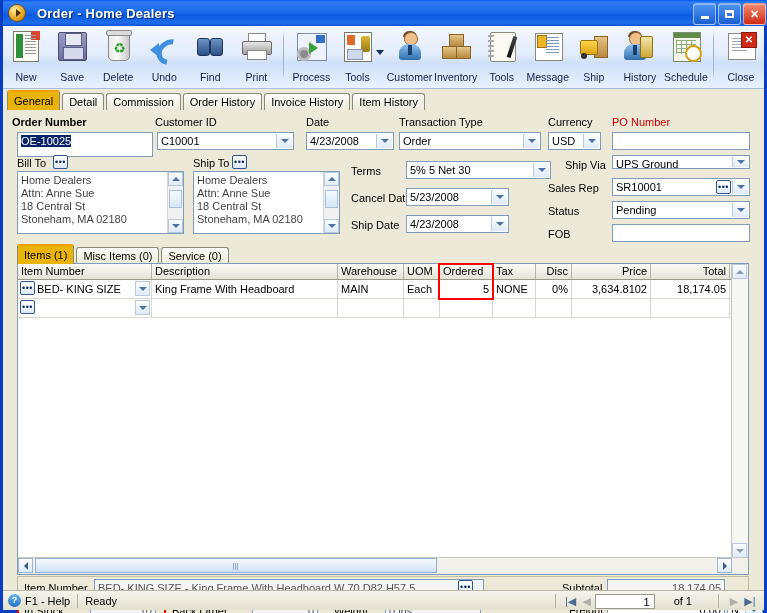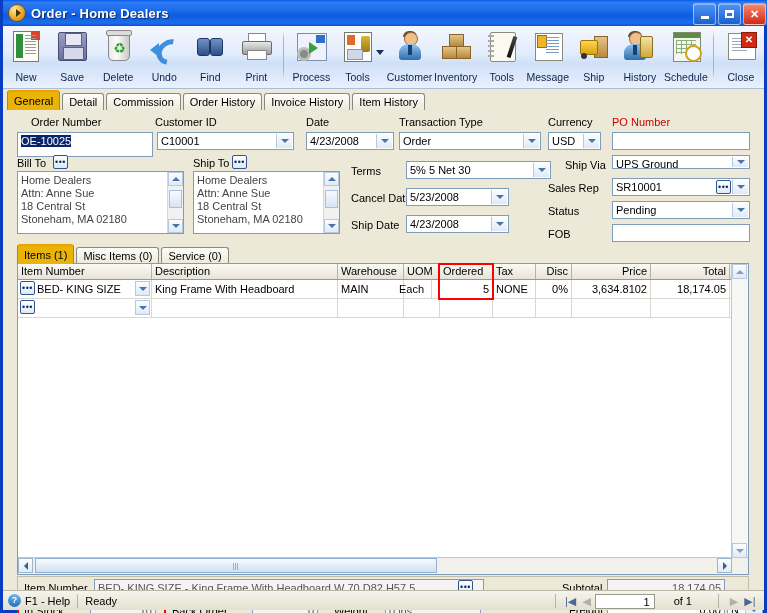--- a/index.html
+++ b/index.html
@@ -20,21 +20,21 @@
     display:flex;align-items:center;
   }
   .title-ico{
     width:16px;height:16px;margin-left:6px;border-radius:50%;
     background:radial-gradient(circle at 35% 30%,#ffe9a0,#e8a317 60%,#b87706);
     display:flex;align-items:center;justify-content:center;
     box-shadow:0 0 0 1px #7a4e04;
   }
   .title-ico::after{content:"";border-left:5px solid #4a3000;border-top:4px solid transparent;border-bottom:4px solid transparent;margin-left:2px;}
   .title-text{
-    color:#fff;font-weight:bold;font-size:13px;margin-left:6px;
+    color:#fff;font-weight:bold;font-size:13px;margin-left:12px;
     text-shadow:1px 1px 1px rgba(0,0,0,.55);letter-spacing:.2px;
   }
   .winbtns{position:absolute;right:4px;top:3px;display:flex;gap:2px;}
   .wbtn{
     width:21px;height:20px;border:1px solid #ffffff80;border-radius:3px;
     background:linear-gradient(to bottom,#4f95f5,#1a5fd0);
     display:flex;align-items:center;justify-content:center;
     color:#fff;font-size:11px;font-weight:bold;box-shadow:inset 0 1px 0 #ffffff55;
   }
   .wbtn.close{background:linear-gradient(to bottom,#f58b72,#cf2b14);}
@@ -421,21 +421,21 @@
 
     <div class="tabstrip">
       <div class="tab active">General</div>
       <div class="tab">Detail</div>
       <div class="tab">Commission</div>
       <div class="tab">Order History</div>
       <div class="tab">Invoice History</div>
       <div class="tab">Item History</div>
     </div>
 
-    <div class="fld-label" style="left:28px;top:27px;">Order Number</div>
+    <div class="fld-label" style="left:9px;top:27px;font-weight:bold;">Order Number</div>
     <div class="fld-label" style="left:152px;top:27px;">Customer ID</div>
     <div class="fld-label" style="left:303px;top:27px;">Date</div>
     <div class="fld-label" style="left:396px;top:27px;">Transaction Type</div>
     <div class="fld-label" style="left:545px;top:27px;">Currency</div>
     <div class="fld-label req" style="left:609px;top:27px;">PO Number</div>
 
     <div class="txtbox" style="left:14px;top:43px;width:136px;height:25px;">
       <span class="sel">OE-10025</span>
     </div>
     <div class="combo" style="left:154px;top:43px;width:137px;height:18px;">
@@ -544,21 +544,21 @@
       </div>
 
       <div class="grow" style="top:16px;">
         <div class="gc" style="left:0px;width:134px;padding-left:19px;position:absolute;">
           <span class="ellbtn" style="left:2px;top:1px;">•••</span>
           <span>BED- KING SIZE</span>
           <span class="cellcombo"></span>
         </div>
         <div class="gc" style="left:134px;width:186px;">King Frame With  Headboard</div>
         <div class="gc" style="left:320px;width:66px;">MAIN</div>
-        <div class="gc" style="left:378px;width:36px;">Each</div>
+        <div class="gc" style="left:386px;width:36px;">Each</div>
         <div class="gc num" style="left:422px;width:53px;">5</div>
         <div class="gc" style="left:475px;width:43px;">NONE</div>
         <div class="gc num" style="left:518px;width:36px;">0%</div>
         <div class="gc num" style="left:554px;width:79px;">3,634.8102</div>
         <div class="gc num" style="left:633px;width:79px;">18,174.05</div>
         <div class="gc" style="left:712px;width:60px;border-right:none;">Available :</div>
       </div>
 
       <div class="grow" style="top:35px;">
         <div class="gc" style="left:0px;width:134px;padding-left:19px;">

